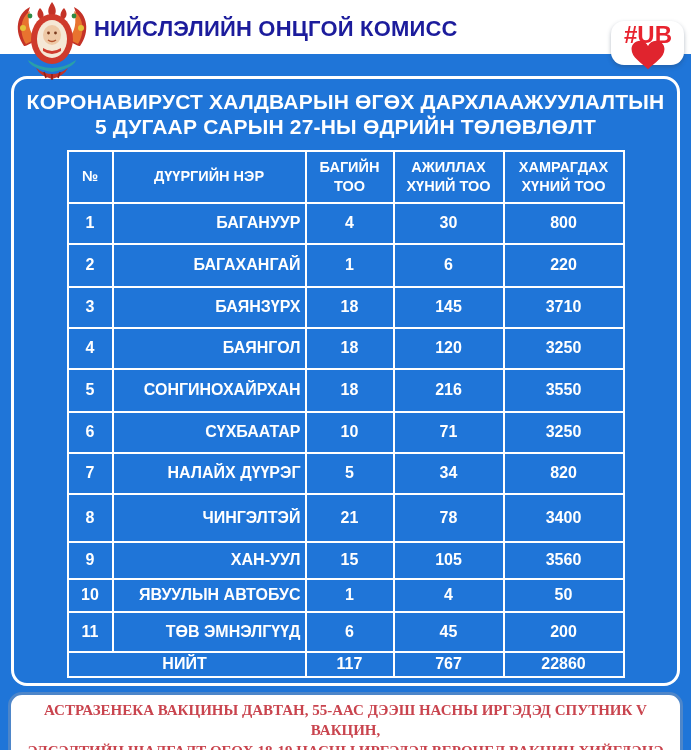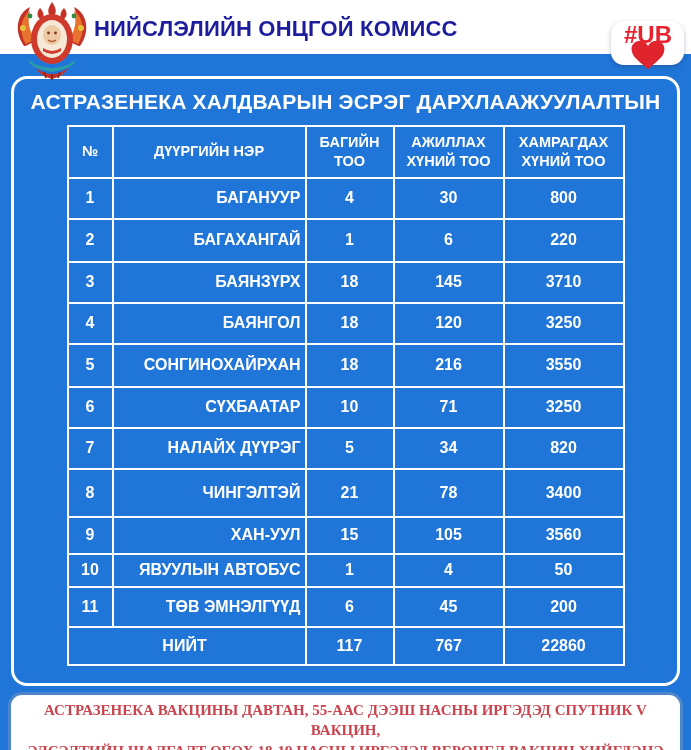--- a/index.html
+++ b/index.html
@@ -86,21 +86,21 @@
     padding: 0 4px;
   }
   td.c-name { text-align: right; padding-left: 15px; }
   tbody tr { height: 41px; }
   tbody tr:nth-child(2) { height: 43px; }
   tbody tr:nth-child(5) { height: 43px; }
   tbody tr:nth-child(8) { height: 48px; }
   tbody tr:nth-child(9) { height: 37px; }
   tbody tr:nth-child(10){ height: 33px; }
   tbody tr:nth-child(11){ height: 40px; border-radius: 15px; }
-  tr.total-row { height: 38px; margin-left: 24px; }
+  tr.total-row { height: 25px; margin-left: 24px; }
   tr.total-row td.c-total-label { text-align: center; padding-left: 0; }
 
   
   .footnote {
     margin: 6px 8px 0;
     background: #ffffff;
     border: 3px solid #4e86c9;
     border-radius: 14px;
     padding: 5px 10px 6px;
     text-align: center;
@@ -149,21 +149,22 @@
     <span class="tag">#UB</span>
     <svg class="heart" viewBox="0 0 32 29">
       <path d="M23.6,1 C20,1 17.3,3.1 16,6.1 C14.7,3.1 12,1 8.4,1 C3.9,1 0.5,4.4 0.5,8.9 c0,8.2 9.3,12.6 15.5,19.1 C22.2,21.5 31.5,17.1 31.5,8.9 C31.5,4.4 28.1,1 23.6,1 Z" fill="#e0242e"></path>
     </svg>
   </div>
 </header>
 
 <main class="main">
   <div class="frame">
     <h1 class="title">
-      <span>АСТРАЗЕНЕКА ХАЛДВАРЫН ЭСРЭГ ДАРХЛААЖУУЛАЛТЫН</span><br>
+      <span>КОРОНАВИРУСТ ХАЛДВАРЫН ӨГӨХ ДАРХЛААЖУУЛАЛТЫН</span><br>
+      <span>5 ДУГААР САРЫН 27-НЫ ӨДРИЙН ТӨЛӨВЛӨЛТ</span>
     </h1>
 
     <table>
       <colgroup>
         <col style="width:45px">
           <col style="width:193px">
           <col style="width:88px">
           <col style="width:110px">
           <col style="width:120px">
       </colgroup>

